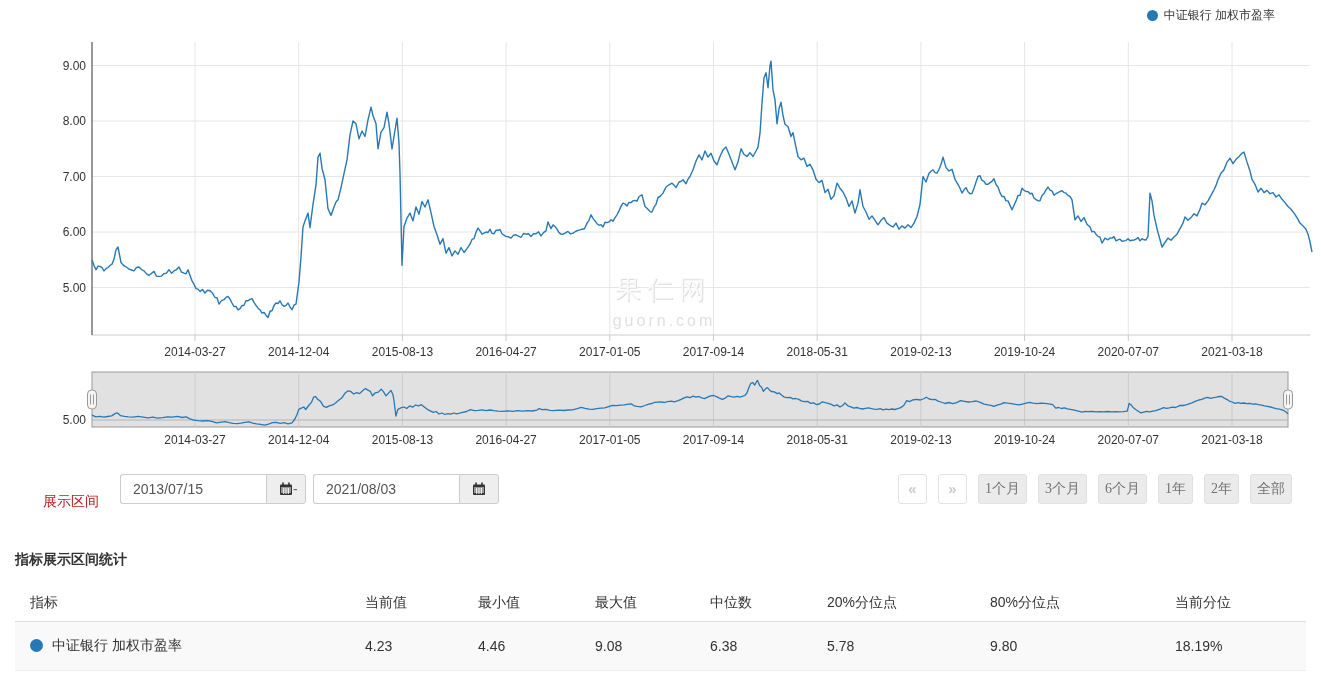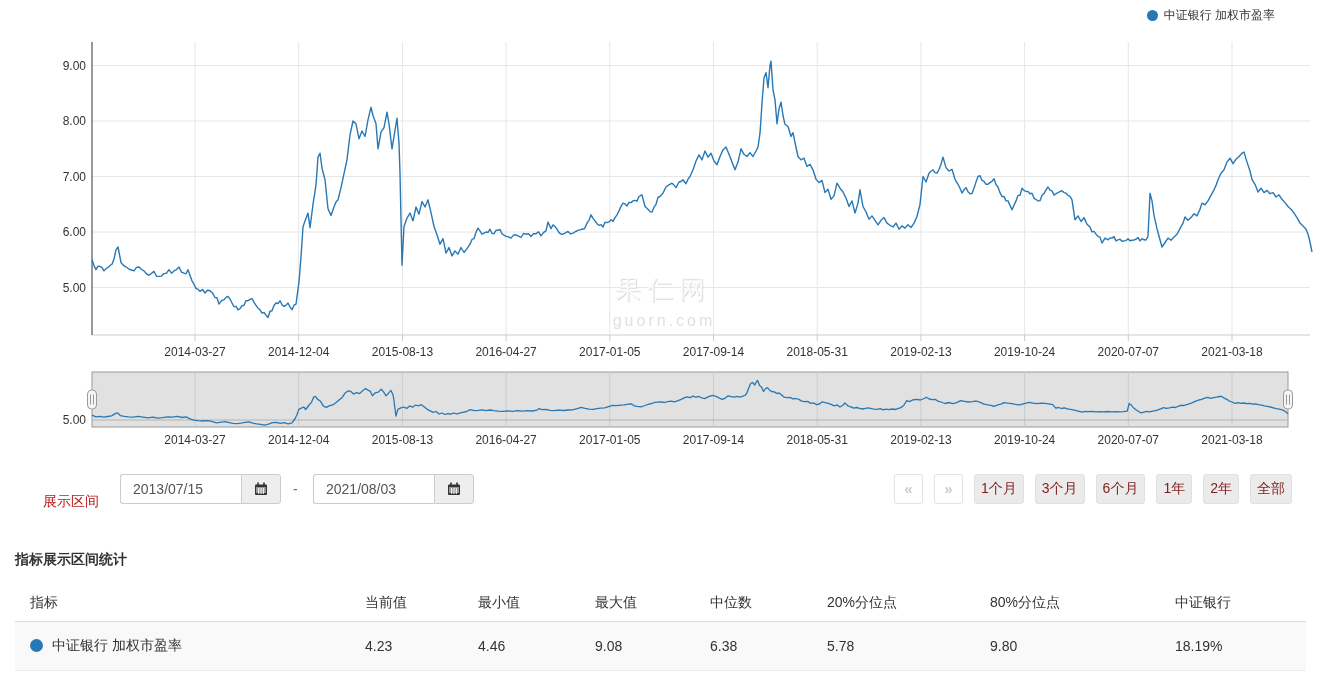--- a/index.html
+++ b/index.html
@@ -15,33 +15,33 @@
   svg.chart{position:absolute;left:0;display:block;}
   #main-chart{top:0;}
   #nav-chart{top:365px;}
   svg text{font-family:"Liberation Sans","DejaVu Sans",sans-serif;}
 
   
   .controls{position:absolute;top:473px;left:0;width:100%;height:40px;font-size:14px;}
   .range-label{position:absolute;left:43px;top:20px;color:#b91c1c;}
   .dgroup{position:absolute;top:1px;display:flex;height:30px;}
   #dg1{left:120px;} #dg2{left:313px;}
-  .dgroup input{width:121px;height:30px;border:1px solid #ccc;border-right:none;
+  .dgroup input{width:146px;height:30px;border:1px solid #ccc;border-right:none;
       border-radius:3px 0 0 3px;padding:0 0 0 12px;font-size:14px;color:#555;
       font-family:inherit;box-sizing:border-box;outline:none;background:#fff;}
   .dgroup .cal{width:40px;height:30px;border:1px solid #ccc;background:#eee;
       border-radius:0 3px 3px 0;display:flex;align-items:center;justify-content:center;
       cursor:pointer;box-sizing:border-box;padding:0;}
   .dash{position:absolute;left:293px;top:8px;color:#666;}
   .rctrl{position:absolute;right:29px;top:1px;display:flex;gap:11px;align-items:center;}
   .abtn{width:29px;height:30px;background:#fff;border:1px solid #e3e3e3;border-radius:3px;
       color:#ccc;font-size:15px;font-weight:bold;line-height:28px;text-align:center;
       cursor:pointer;padding:0;font-family:inherit;}
-  .pbtn{height:30px;background:#ebebeb;border:1px solid #e0e0e0;border-radius:3px;color:#7f1d1d;
-      font-size:14px;padding:0 6px;cursor:pointer;font-family:Liberation Sans, sans-serif;white-space:nowrap;}
+  .pbtn{height:30px;background:#ebebeb;border:1px solid #e0e0e0;border-radius:3px;color:#737373;
+      font-size:14px;padding:0 6px;cursor:pointer;font-family:Liberation Serif, serif;white-space:nowrap;}
 
   
   .stats{position:absolute;left:15px;right:15px;top:545px;}
   .stats-title{font-size:14px;font-weight:bold;color:#333;padding:6px 0 16px 0;}
   table{width:100%;border-collapse:collapse;font-size:14px;table-layout:fixed;}
   th{text-align:left;font-weight:normal;color:#333;padding:9px 0;border-bottom:1px solid #ddd;}
   th:first-child{padding-left:15px;}
   td{text-align:left;padding:15px 0;background:#f9f9f9;border-bottom:1px solid #ededed;color:#333;}
   td:first-child{padding-left:15px;}
   .rowdot{display:inline-block;width:13px;height:13px;border-radius:50%;background:#2878b5;
@@ -202,21 +202,21 @@
         </colgroup>
       <thead>
           <tr id="stats-head">
             <th>指标</th>
             <th>当前值</th>
             <th>最小值</th>
             <th>最大值</th>
             <th>中位数</th>
             <th>20%分位点</th>
             <th>80%分位点</th>
-            <th>中证银行</th>
+            <th>当前分位</th>
           </tr>
         </thead>
       <tbody>
         <tr id="stats-row">
           <td>
             <span class="rowdot" style="background: rgb(40, 120, 181);"></span><span>中证银行 加权市盈率</span>
           </td>
         <td>4.23</td>
             <td>4.46</td>
             <td>9.08</td>

